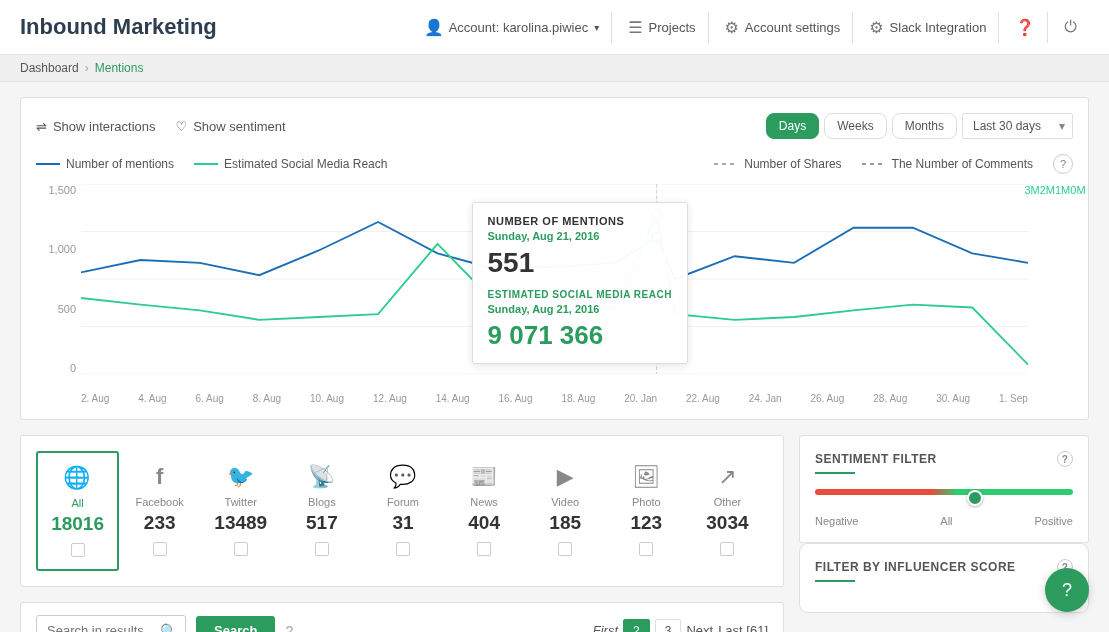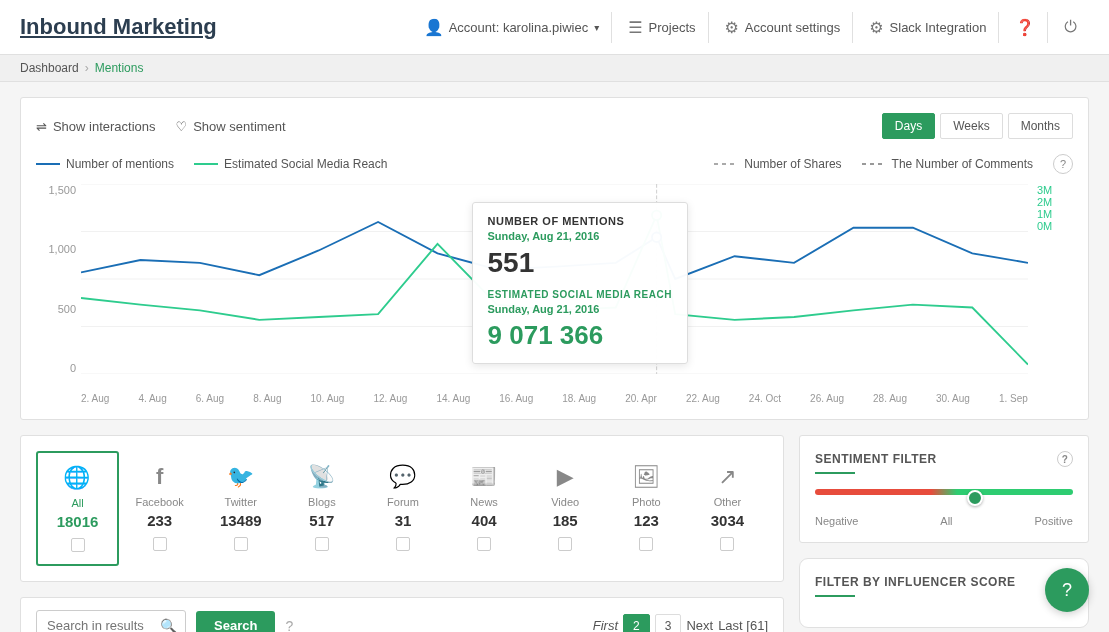--- a/index.html
+++ b/index.html
@@ -1,20 +1,20 @@
 <!DOCTYPE html>
 <html><head>
   <meta charset="utf-8">
   <style>
     * { box-sizing: border-box; margin: 0; padding: 0; }
     body { font-family: 'Segoe UI', Arial, sans-serif; background: #f5f5f5; font-size: 13px; color: #333; }
     
     
     .header { background: #fff; padding: 0 20px; display: flex; align-items: center; height: 55px; border-bottom: 1px solid #e0e0e0; }
-    .header-title { font-size: 22px; font-weight: bold; color: #2c3e50; margin-right: auto; text-decoration: underline; }
+    .header-title { font-size: 22px; font-weight: bold; color: #2c3e50; margin-right: auto; }
     .header-nav { display: flex; align-items: center; gap: 4px; }
     .header-nav-item { display: flex; align-items: center; gap: 6px; padding: 6px 12px; color: #555; cursor: pointer; border-right: 1px solid #e0e0e0; font-size: 13px; white-space: nowrap; }
     .header-nav-item:last-child { border-right: none; }
     .nav-icon { font-size: 16px; color: #777; }
     .account-item { display: flex; align-items: center; gap: 4px; }
     .dropdown-arrow { font-size: 10px; margin-left: 2px; }
     
     
     .breadcrumb { background: #f0f0f0; padding: 6px 20px; display: flex; gap: 6px; font-size: 12px; color: #888; border-bottom: 1px solid #e0e0e0; }
     .breadcrumb-link { color: #555; cursor: pointer; }
@@ -23,21 +23,21 @@
     
     
     .main { padding: 15px 20px; }
     
     
     .chart-section { background: #fff; border: 1px solid #e0e0e0; border-radius: 3px; margin-bottom: 15px; padding: 15px; }
     .chart-toolbar { display: flex; align-items: center; margin-bottom: 15px; }
     .toolbar-left { display: flex; gap: 20px; flex: 1; }
     .toolbar-btn { display: flex; align-items: center; gap: 6px; color: #555; cursor: pointer; font-size: 13px; background: none; border: none; }
     .toolbar-right { display: flex; align-items: center; gap: 5px; }
-    .time-btn { padding: 5px 12px; border: 1px solid #ddd; background: #fff; cursor: pointer; font-size: 12px; color: #555; border-radius: 2px; }
+    .time-btn { padding: 5px 12px; border: 1px solid #ddd; background: #fff; cursor: pointer; font-size: 12px; color: #555; border-radius: 8px; }
     .time-btn.active { background: #2c9b5e; color: #fff; border-color: #2c9b5e; }
     .date-range-select { padding: 5px 30px 5px 10px; border: 1px solid #ddd; background: #fff; font-size: 12px; color: #555; border-radius: 2px; cursor: pointer; appearance: none; }
     .select-wrapper { position: relative; display: inline-block; }
     .select-wrapper::after { content: '▾'; position: absolute; right: 8px; top: 50%; transform: translateY(-50%); color: #888; pointer-events: none; font-size: 12px; }
     
     
     .chart-area { position: relative; height: 220px; }
     .chart-svg { width: 100%; height: 100%; }
     
     
@@ -62,39 +62,39 @@
     .bottom-row { display: flex; gap: 15px; }
     .left-panel { flex: 1; }
     .right-panel { width: 290px; }
     
     
     .source-section { background: #fff; border: 1px solid #e0e0e0; border-radius: 3px; padding: 15px; margin-bottom: 15px; }
     .source-grid { display: flex; gap: 0; }
     .source-item { flex: 1; display: flex; flex-direction: column; align-items: center; padding: 12px 8px; cursor: pointer; border: 1px solid transparent; border-radius: 3px; }
     .source-item.active { border: 2px solid #2c9b5e; border-radius: 3px; }
     .source-name { font-size: 11px; color: #888; margin-bottom: 4px; }
-    .source-count { font-size: 15px; font-weight: bold; color: #333; margin-bottom: 8px; }
+    .source-count { font-size: 19px; font-weight: bold; color: #333; margin-bottom: 8px; }
     .source-check { width: 14px; height: 14px; border: 1px solid #ccc; border-radius: 2px; }
     .source-item.active .source-count { color: #2c9b5e; }
     .source-item.active .source-name { color: #2c9b5e; }
     
     
     .search-section { background: #fff; border: 1px solid #e0e0e0; border-radius: 3px; padding: 12px 15px; display: flex; align-items: center; gap: 10px; }
     .search-input-wrap { position: relative; display: flex; align-items: center; }
     .search-input { border: 1px solid #ccc; border-radius: 3px; padding: 7px 30px 7px 10px; font-size: 13px; width: 150px; outline: none; }
     .search-icon-inside { position: absolute; right: 8px; color: #aaa; font-size: 14px; }
     .search-btn { background: #2c9b5e; color: #fff; border: none; border-radius: 3px; padding: 7px 18px; font-size: 13px; cursor: pointer; font-weight: bold; }
     .search-help { color: #aaa; cursor: pointer; font-size: 14px; }
     .pagination { margin-left: auto; display: flex; align-items: center; gap: 5px; font-size: 13px; color: #555; }
     .page-btn { padding: 4px 9px; border: 1px solid #ddd; border-radius: 2px; background: #fff; cursor: pointer; color: #555; font-size: 12px; }
     .page-btn.active { background: #2c9b5e; color: #fff; border-color: #2c9b5e; }
     .page-text { color: #555; font-size: 13px; }
     
     
-    .sentiment-panel { background: #fff; border: 1px solid #e0e0e0; border-radius: 3px; padding: 15px; margin-bottom: 15px; }
+    .sentiment-panel { background: #fff; border: 1px solid #e0e0e0; border-radius: 3px; padding: 15px; }
     .panel-title { font-size: 12px; font-weight: bold; color: #555; letter-spacing: 0.5px; text-transform: uppercase; margin-bottom: 3px; display: flex; justify-content: space-between; align-items: center; }
     .panel-divider { height: 2px; background: #2c9b5e; width: 40px; margin-bottom: 15px; margin-top: 5px; }
     .sentiment-slider-wrap { position: relative; height: 18px; margin-bottom: 8px; }
     .sentiment-track { height: 6px; border-radius: 3px; background: linear-gradient(to right, #e74c3c, #e74c3c 45%, #2ecc71 55%, #2ecc71); margin-top: 6px; }
     .sentiment-thumb { width: 16px; height: 16px; border-radius: 50%; background: #2c9b5e; border: 2px solid #fff; box-shadow: 0 1px 3px rgba(0,0,0,0.3); position: absolute; top: 1px; left: 62%; transform: translateX(-50%); cursor: pointer; }
     .sentiment-labels { display: flex; justify-content: space-between; font-size: 11px; color: #888; }
     
     .influencer-panel { background: #fff; border: 1px solid #e0e0e0; border-radius: 9px; padding: 15px; }
     
     
@@ -154,20 +154,27 @@
         </button>
         <button class="toolbar-btn">
           <span>♡</span>
           <span>Show sentiment</span>
         </button>
       </div>
       <div class="toolbar-right">
         <button class="time-btn active">Days</button>
         <button class="time-btn">Weeks</button>
         <button class="time-btn">Months</button>
+        <div class="select-wrapper">
+          <select class="date-range-select">
+            <option>Last 30 days</option>
+            <option>Last 7 days</option>
+            <option>Last 90 days</option>
+          </select>
+        </div>
       </div>
     </div>
 
     <div class="chart-legend">
       <div class="legend-item">
         <div class="legend-line blue"></div>
         <span>Number of mentions</span>
       </div>
       <div class="legend-item">
         <div class="legend-line green"></div>
@@ -214,40 +221,40 @@
         <circle cx="620" cy="33" r="5" fill="#fff" stroke="#2ecc8e" stroke-width="2"></circle>
       </svg>
 
       <div style="position:absolute;left:0;top:0;height:calc(100% - 30px);display:flex;flex-direction:column;justify-content:space-between;font-size:11px;color:#999;text-align:right;width:40px;">
         <span>1,500</span>
         <span>1,000</span>
         <span>500</span>
         <span>0</span>
       </div>
 
-      <div style="position:absolute;right:0;top:0;height:calc(100% - 30px);display:flex;flex-direction:column;justify-content:flex-start;font-size:11px;color:#2ecc8e;text-align:left;width:40px;padding-left:4px;">
+      <div style="position:absolute;right:0;top:0;height:calc(100% - 30px);display:flex;flex-direction:row;justify-content:center;font-size:11px;color:#2ecc8e;text-align:left;width:40px;padding-left:4px;">
         <span>3M</span>
         <span>2M</span>
         <span>1M</span>
         <span>0M</span>
       </div>
 
       <div style="position:absolute;bottom:0;left:45px;right:45px;display:flex;justify-content:space-between;font-size:10px;color:#999;">
         <span>2. Aug</span>
         <span>4. Aug</span>
         <span>6. Aug</span>
         <span>8. Aug</span>
         <span>10. Aug</span>
         <span>12. Aug</span>
         <span>14. Aug</span>
         <span>16. Aug</span>
         <span>18. Aug</span>
-        <span>20. Apr</span>
+        <span>20. Jan</span>
         <span>22. Aug</span>
-        <span>24. Oct</span>
+        <span>24. Jan</span>
         <span>26. Aug</span>
         <span>28. Aug</span>
         <span>30. Aug</span>
         <span>1. Sep</span>
       </div>
     </div>
   </div>
 
   <div class="bottom-row">
     <div class="left-panel">

